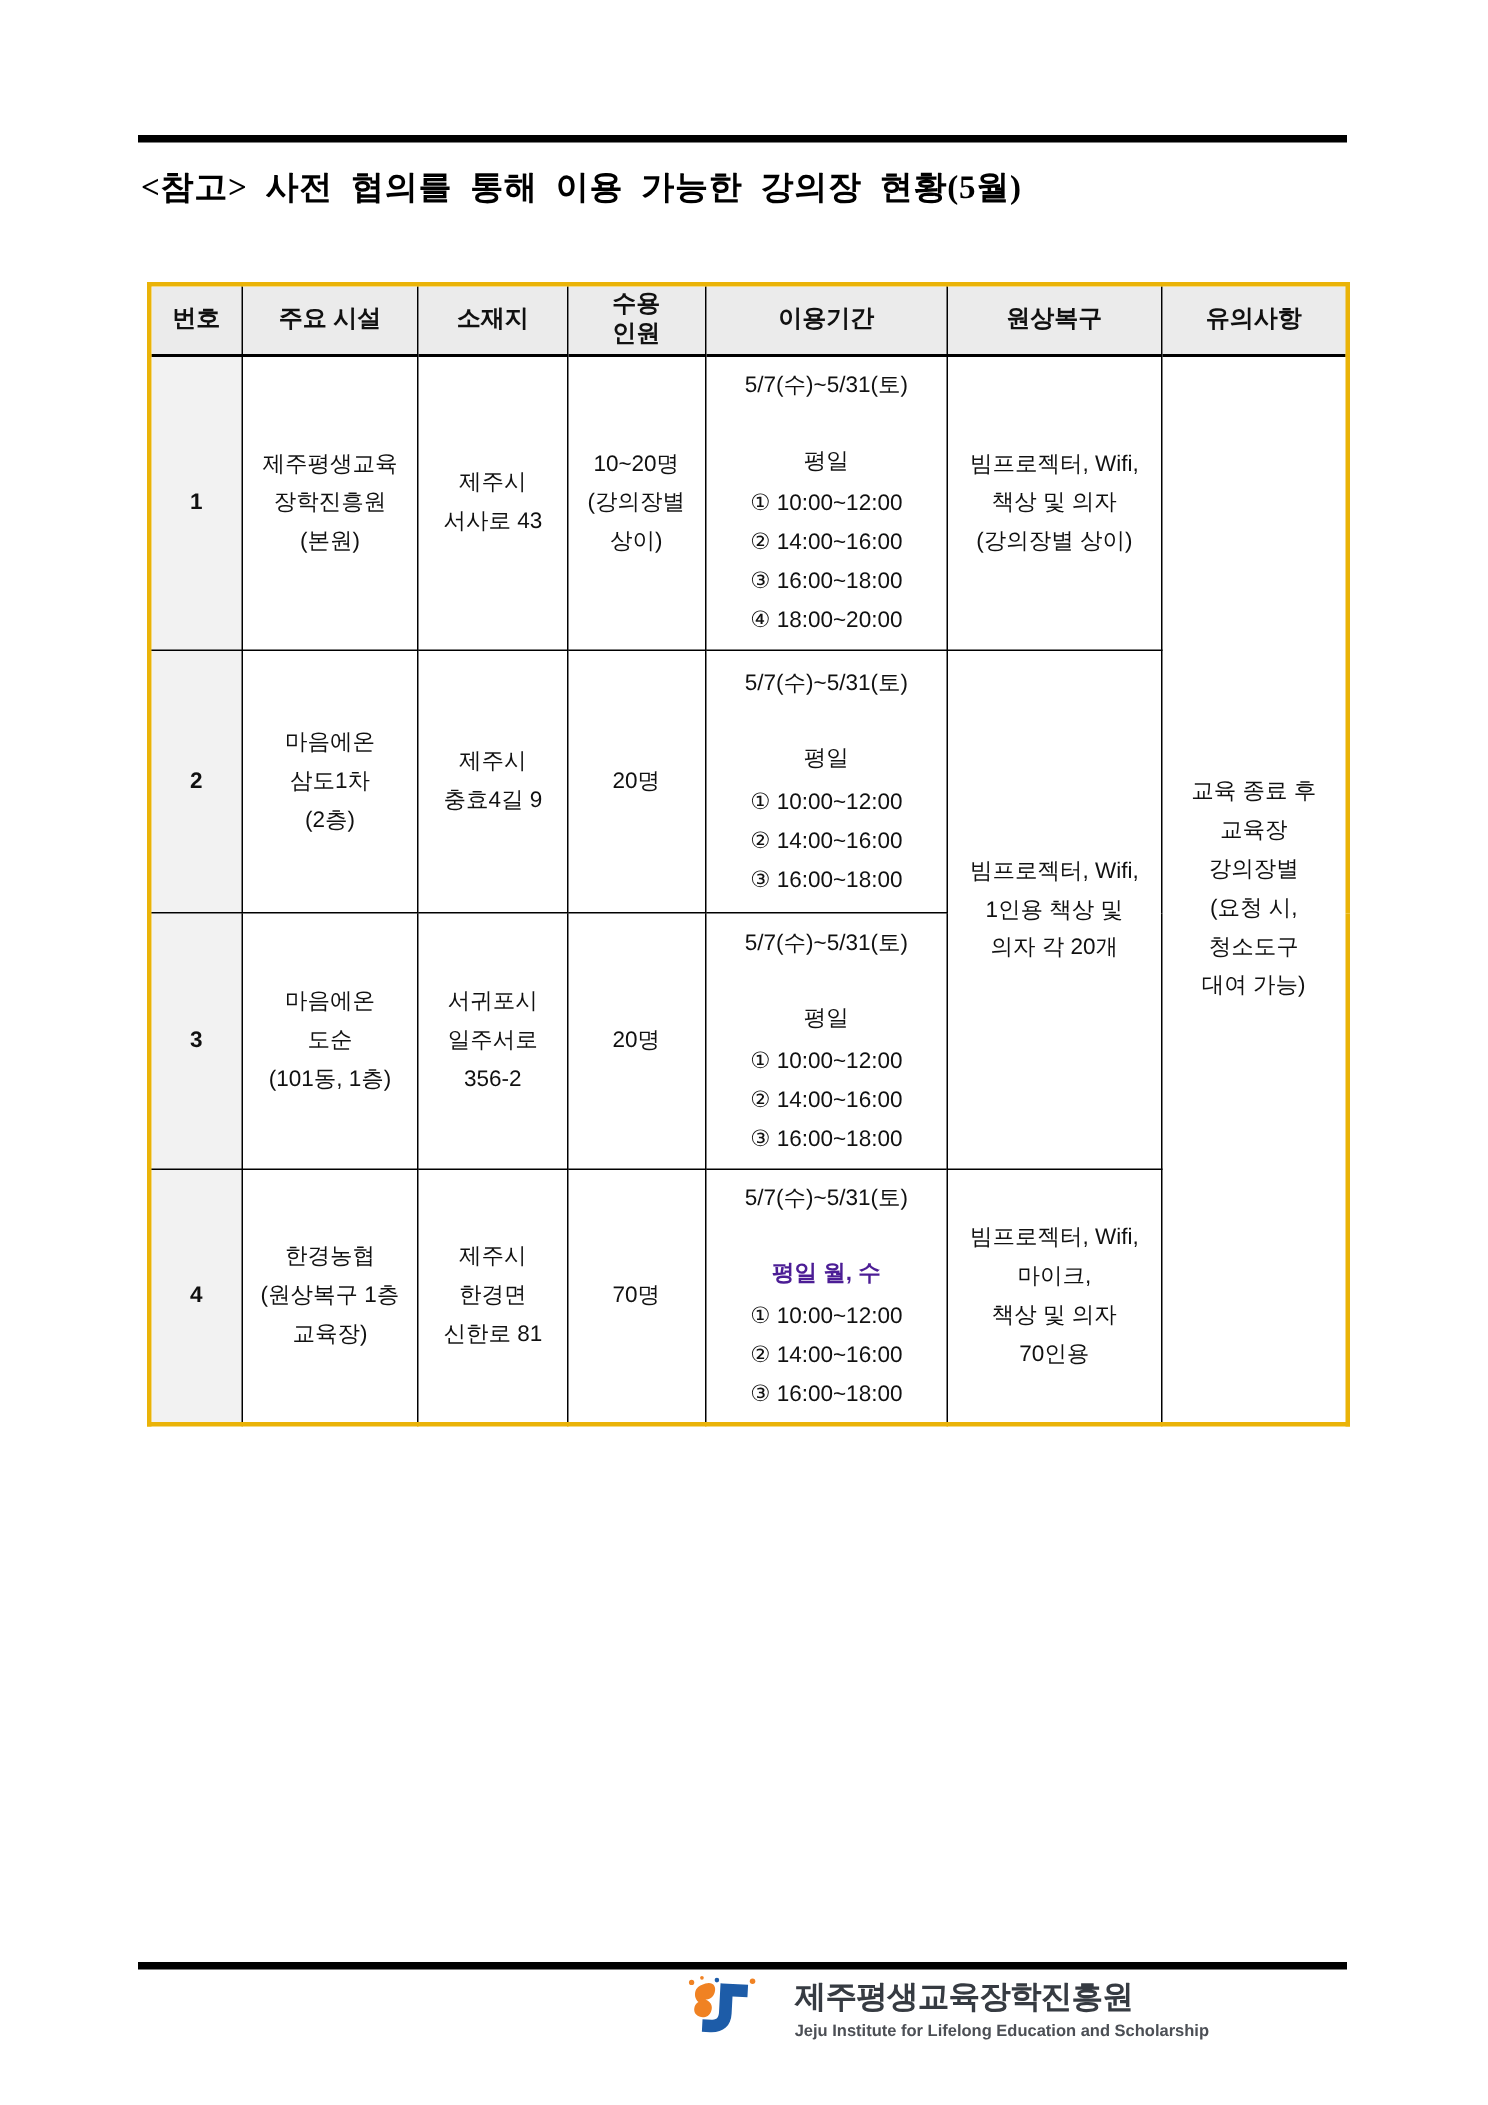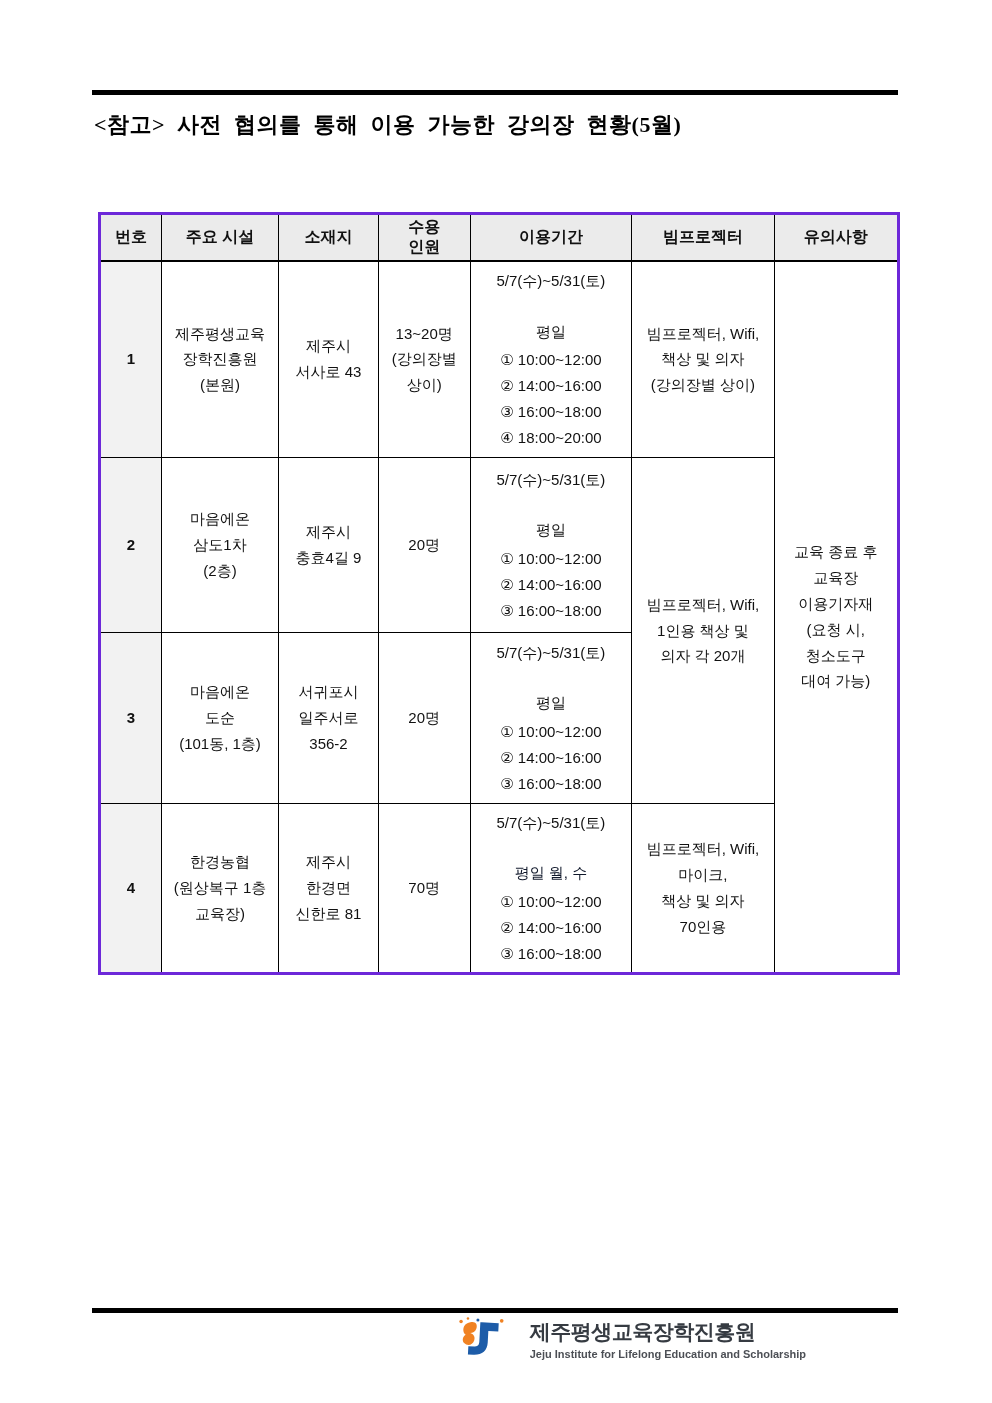--- a/index.html
+++ b/index.html
@@ -18,43 +18,42 @@
   .doc-title {
     position:absolute; left:94px; top:110px; width:820px;
     font-family:"Liberation Serif","DejaVu Serif",serif;
     font-size:22px; font-weight:bold; color:#000000;
     letter-spacing:0.5px; word-spacing:6px; white-space:nowrap;
   }
 
   table.venue-table {
     position:absolute; left:98px; top:188px;
     border-collapse:collapse; table-layout:fixed;
-    border:3px solid #6d28d9;
-    margin-top:24px;
+    border:3px solid #eab308;
   }
   .venue-table th, .venue-table td {
     border:1px solid #000000;
     text-align:center; vertical-align:middle;
     font-size:15px; line-height:1.72; color:#111111;
     padding:2px; overflow:hidden;
   }
   .venue-table thead th {
     background:#ebebeb; font-weight:bold; font-size:16px; line-height:1.25;
     height:47px; border-bottom:2.5px solid #000000;
   }
   .venue-table tbody tr:nth-child(1) { height:197px; }
   .venue-table tbody tr:nth-child(2) { height:175px; }
   .venue-table tbody tr:nth-child(3) { height:171px; }
   .venue-table tbody tr:nth-child(4) { height:170px; }
 
   .row-no { background:#f2f2f2; font-weight:bold; font-size:15px; }
   .pre { white-space:pre-line; }
 
   .weekday { margin-top:25px;text-align:center; }
-  .weekday.blue { color:#0f172a; font-weight:normal; }
+  .weekday.blue { color:#4c1d95; font-weight:bold; }
   .times { display:inline-block; text-align:left; margin-top:3px; white-space:pre-line; }
 
   .footer { position:absolute; top:1316px; right:94px; display:flex; align-items:center; gap:26px; }
   .logo-mark { width:46px; height:48px; flex:0 0 auto; }
   .logo-text { display:flex; flex-direction:column; align-items:flex-start; }
   .logo-text .ko {
     font-size:21px; font-weight:bold; color:#363b42; letter-spacing:-0.5px; line-height:1.15;
   }
   .logo-text .en {
     font-size:11px; font-weight:bold; color:#4c4f55; margin-top:3px; letter-spacing:0px;
@@ -80,45 +79,45 @@
         <col style="width:125px">
     </colgroup>
     <thead>
       <tr>
         <th class="pre">번호</th>
         <th class="pre">주요 시설</th>
         <th class="pre">소재지</th>
         <th class="pre">수용
 인원</th>
         <th class="pre">이용기간</th>
-        <th class="pre">빔프로젝터</th>
+        <th class="pre">원상복구</th>
         <th class="pre">유의사항</th>
       </tr>
     </thead>
     <tbody>
       <tr>
         <td class="row-no pre">1</td>
         <td class="pre">제주평생교육
 장학진흥원
 (본원)</td>
         <td class="pre">제주시
 서사로 43</td>
-        <td class="pre">13~20명
+        <td class="pre">10~20명
 (강의장별
 상이)</td>
         <td><div class="pre">5/7(수)~5/31(토)</div><div class="weekday pre">평일</div><div class="times">① 10:00~12:00
 ② 14:00~16:00
 ③ 16:00~18:00
 ④ 18:00~20:00</div></td>
         <td class="pre">빔프로젝터, Wifi,
 책상 및 의자
 (강의장별 상이)</td>
         <td class="pre" rowspan="4">교육 종료 후
 교육장
-이용기자재
+강의장별
 (요청 시,
 청소도구
 대여 가능)</td>
       </tr>
       <tr>
         <td class="row-no pre">2</td>
         <td class="pre">마음에온
 삼도1차
 (2층)</td>
         <td class="pre">제주시

